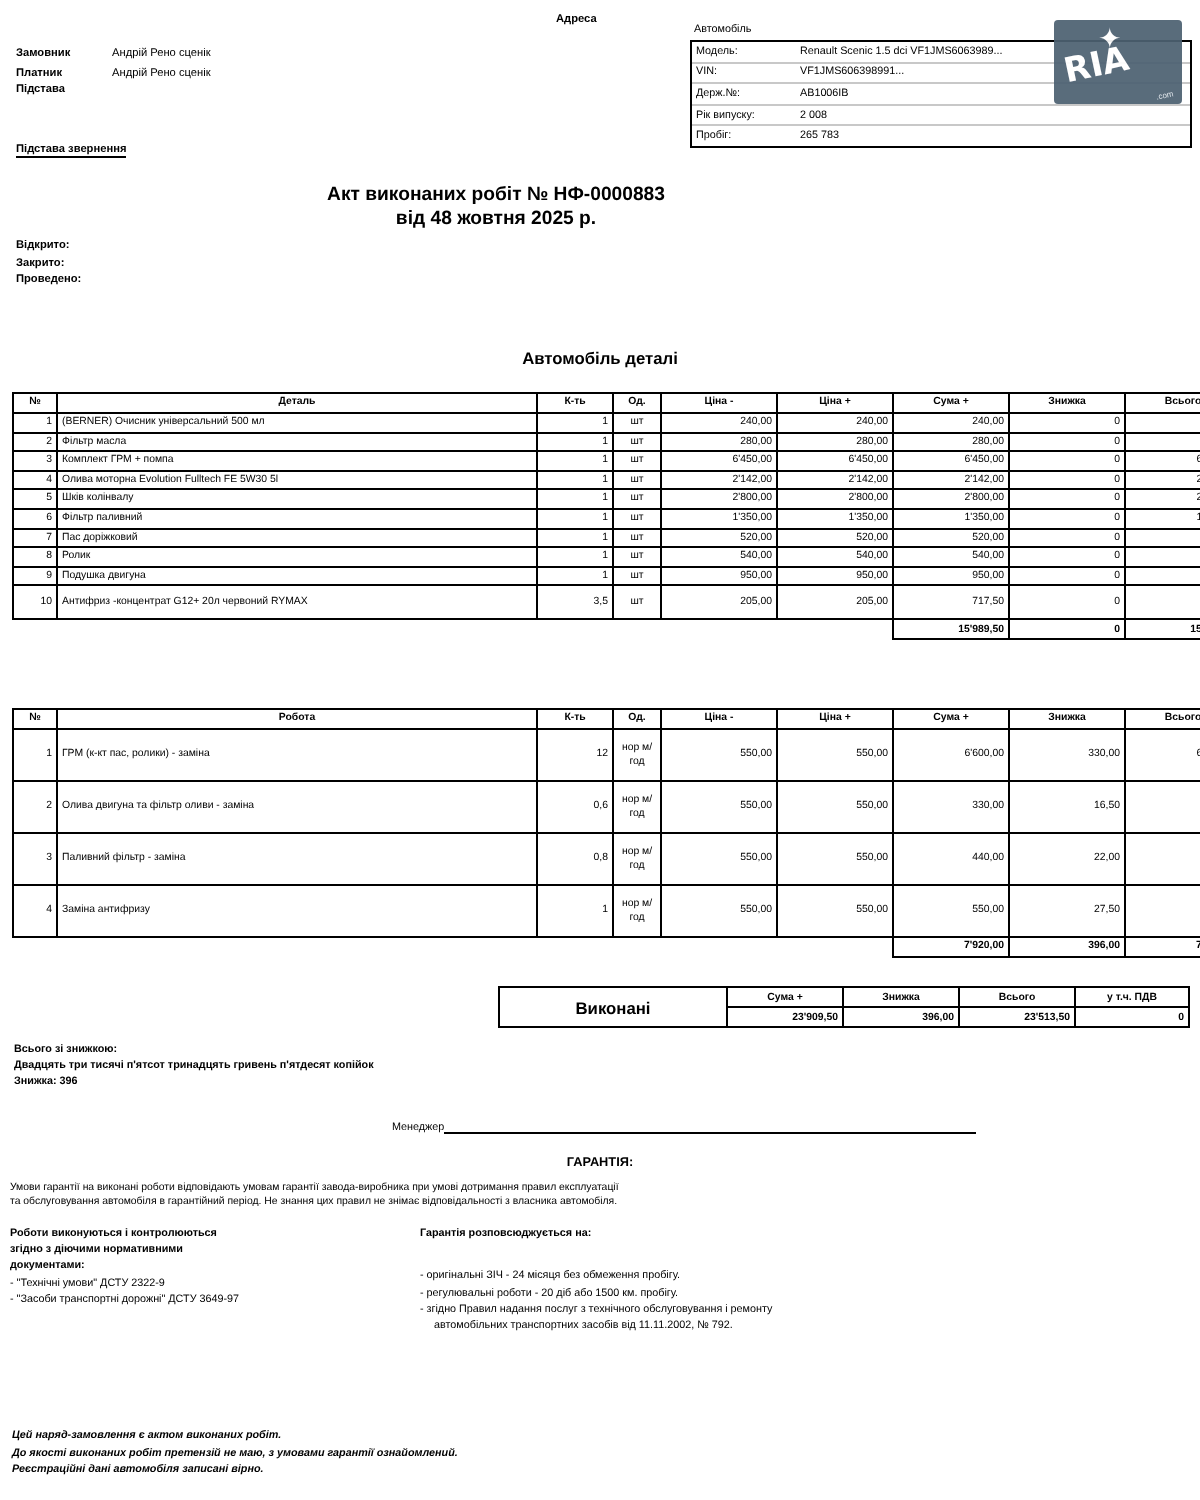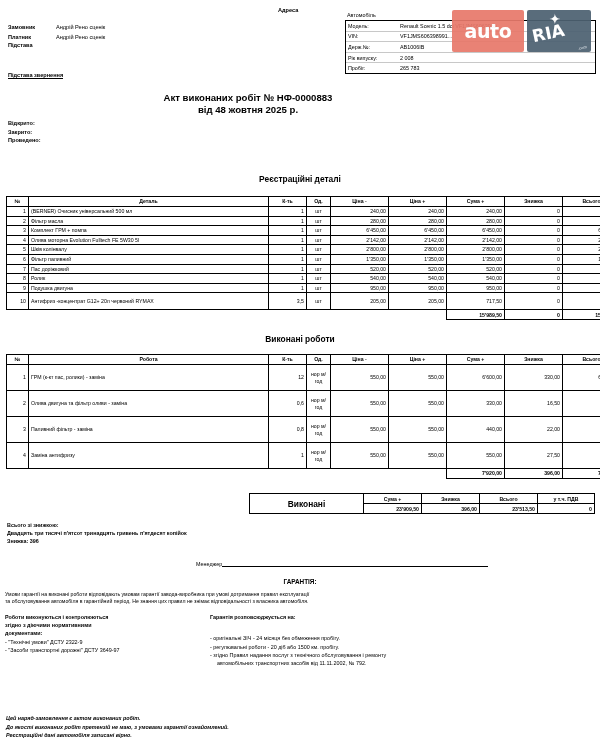--- a/index.html
+++ b/index.html
@@ -377,41 +377,38 @@
     <div class="veh-row">
       <div class="veh-k">Рік випуску:</div>
       <div class="veh-v">2 008</div>
     </div>
     <div class="veh-row">
       <div class="veh-k">Пробіг:</div>
       <div class="veh-v">265 783</div>
     </div>
   </div>
 
-  <div class="wm wm-auto">
-    <span>auto</span>
-  </div>
   <div class="wm wm-ria">
     <div class="star">✦</div>
     <div class="ria-txt">RIA</div>
     <div class="ria-com">.com</div>
   </div>
 
   <div class="doc-title">
     <div>Акт виконаних робіт № НФ-0000883</div>
     <div>від 48 жовтня 2025 р.</div>
   </div>
 
   <div class="status-block">
     <div>Відкрито:</div>
     <div>Закрито:</div>
     <div>Проведено:</div>
   </div>
 
-  <div class="sec-head" id="parts-head">Реєстраційні деталі</div>
+  <div class="sec-head" id="parts-head">Автомобіль деталі</div>
 
   <table class="grid" id="parts-table">
     <colgroup>
       <col style="width:22px">
         <col style="width:240px">
         <col style="width:38px">
         <col style="width:24px">
       <col style="width:58px">
         <col style="width:58px">
         <col style="width:58px">
@@ -561,21 +558,20 @@
         <td class="tot-blank"></td>
         <td class="tot-blank"></td>
         <td class="c-num">15'989,50</td>
         <td class="c-num">0</td>
         <td class="c-num">15'989,50</td>
 
       </tr>
     </tbody>
   </table>
 
-  <div class="sec-head" id="works-head">Виконані роботи</div>
 
   <table class="grid" id="works-table">
     <colgroup>
       <col style="width:22px">
         <col style="width:240px">
         <col style="width:38px">
         <col style="width:24px">
       <col style="width:58px">
         <col style="width:58px">
         <col style="width:58px">

